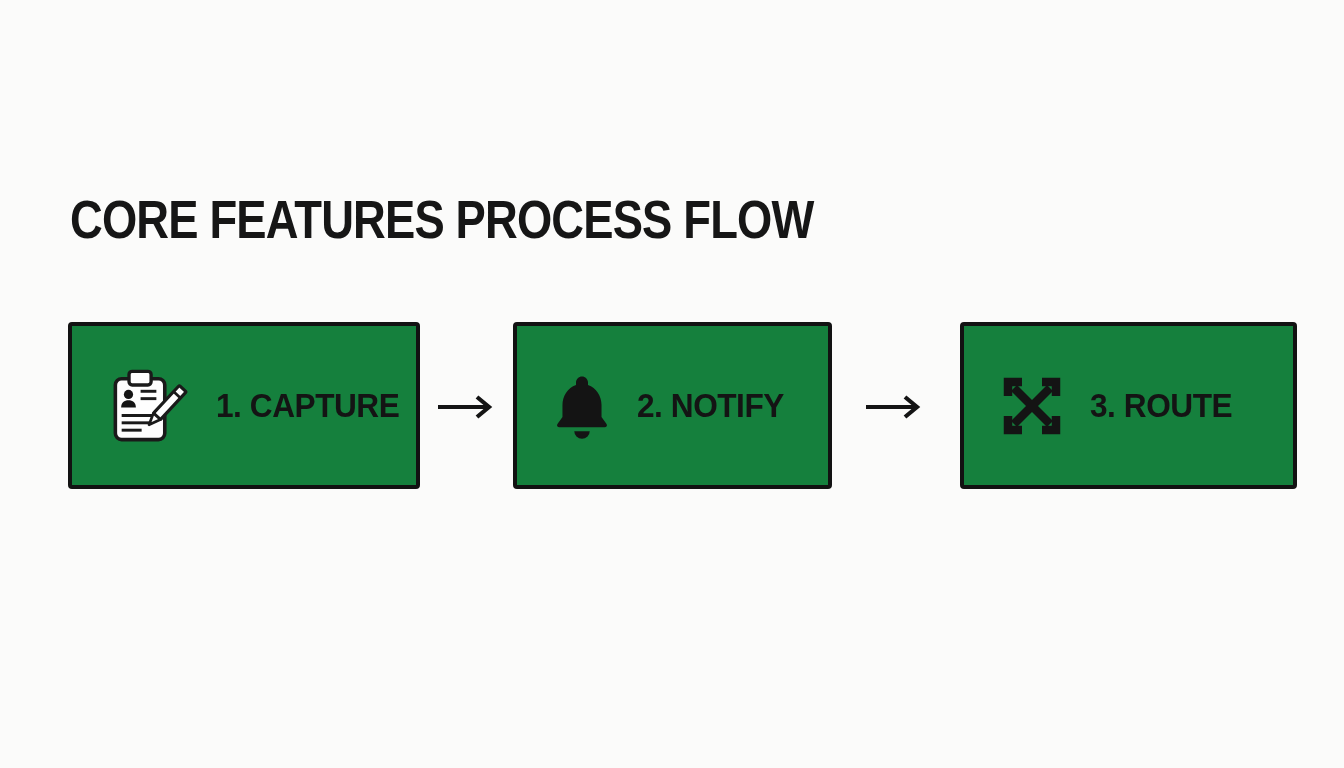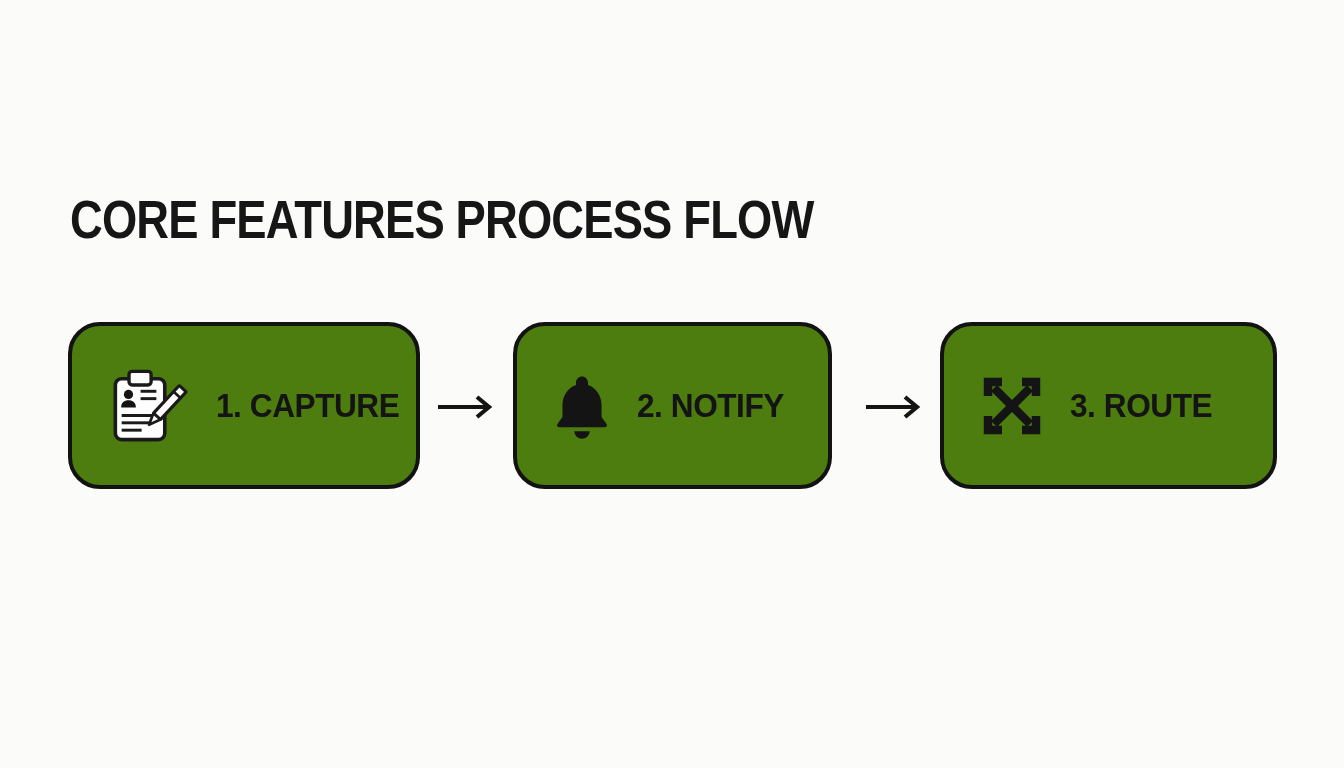--- a/index.html
+++ b/index.html
@@ -26,31 +26,31 @@
     color: #161616;
     transform: scaleX(0.84);
     transform-origin: left center;
     white-space: nowrap;
   }
   .flow-box {
     position: absolute;
     top: 322px;
     height: 167px;
     box-sizing: border-box;
-    background: #4d7c0f;
+    background: #15803d;
     border: 4px solid #121212;
-    border-radius: 32px;
+    border-radius: 4px;
     display: flex;
     align-items: center;
     gap: 26px;
     padding-left: 36px;
   }
   .box-1 { left: 68px;  width: 352px; }
   .box-2 { left: 513px; width: 319px; }
-  .box-3 { left: 940px; width: 337px; }
+  .box-3 { left: 960px; width: 337px; }
   .step-label {
     font-size: 34px;
     font-weight: 700;
     letter-spacing: -0.5px;
     white-space: nowrap;
     transform: scaleX(0.93);
     transform-origin: left center;
     color: #141414;
   }
   .icon-wrap {

